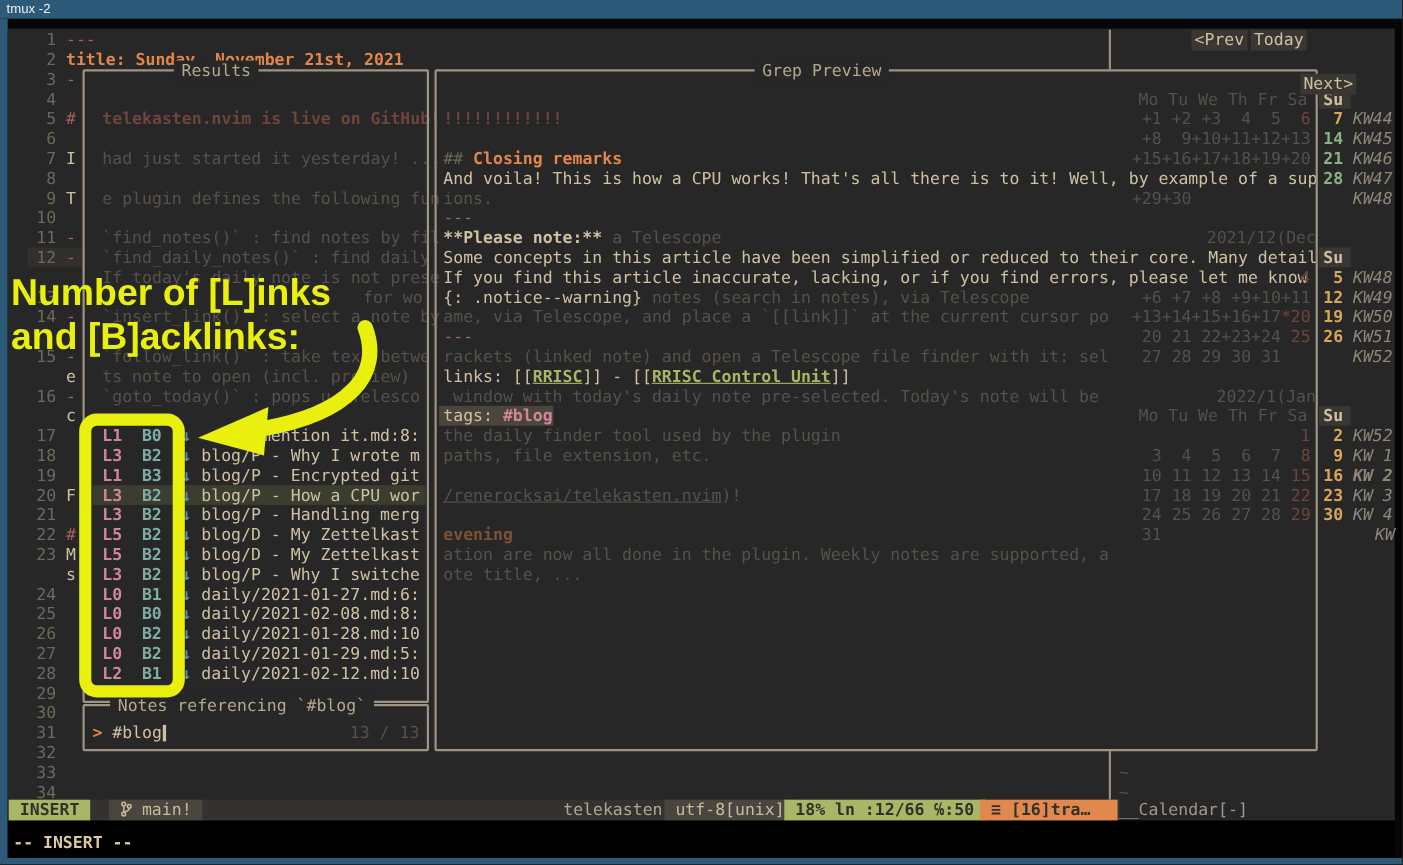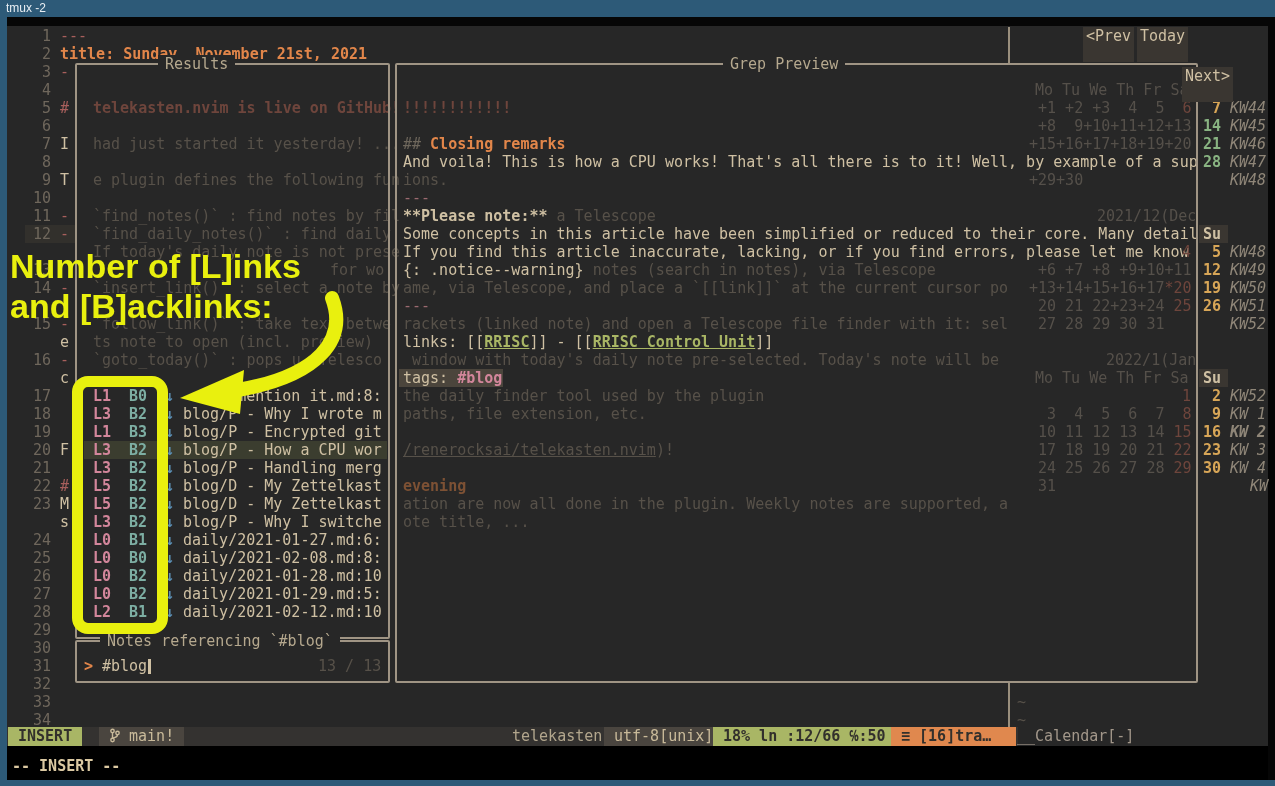--- a/index.html
+++ b/index.html
@@ -31,21 +31,21 @@
   .kw{color:#8f8678;font-style:italic}
   .cdim{color:#55504a}.csat{color:#6e453c}
   .corange{color:#d8a657;font-weight:bold}
   .cteal{color:#89b482;font-weight:bold}
   .su{color:#cfc0a3;font-weight:bold}
   
   .float{position:absolute;border:2px solid #9f9484;border-radius:2px;background:transparent;}
   .ftitle{position:absolute;font:15px "DejaVu Sans Mono",monospace;color:#b5a88e;background:#272727;
           padding:0 7px;white-space:pre;}
   
-  .navbtn{position:absolute;width:51px;height:35px;background:#3a3631;color:#cfc0a3;
+  .navbtn{position:absolute;width:51px;height:19px;background:#3a3631;color:#cfc0a3;
           font:15px "DejaVu Sans Mono",monospace;text-align:center;line-height:18px;white-space:pre;}
   
   .statusline{position:absolute;left:7px;top:727px;width:1011px;height:19px;background:#343230;}
   .seg{position:absolute;top:0;height:19px;line-height:19px;font:15px "DejaVu Sans Mono",monospace;white-space:pre;padding:0 10px;}
   .seg-mode{left:1px;background:#a9b665;color:#32302c;font-weight:bold;}
   .seg-branch{left:92px;background:#4a453f;color:#c9ba9a;}
   .seg-file{left:165px;color:#7dae9d;padding:0;}
   .seg-plugin{left:505px;color:#b2a68d;padding:0;}
   .seg-enc{left:597px;background:#4a453f;color:#c9ba9a;}
   .seg-pos{left:706px;background:#a9b665;color:#32302c;font-weight:bold;}
@@ -270,21 +270,21 @@
 <span class="ftitle" style="left:158px;top:55px;">Results</span>
 
 <div class="float" style="left:75px;top:640px;width:311px;height:39px;"></div>
 <span class="ftitle" style="left:100px;top:632px;">Notes referencing `#blog`</span>
 <span class="gs orangeb" style="left:84px;top:657px;">&gt;</span>
 <span class="gs tan" style="left:102px;top:657px;">#blog</span>
 <div style="position:absolute;left:148px;top:659px;width:3px;height:15px;background:#cfc0a3;"></div>
 <span class="gs dim" style="left:318px;top:657px;">13 / 13</span>
 
 <div class="float" style="left:395px;top:63px;width:799px;height:616px;"></div>
-<span class="ftitle" style="left:686px;top:55px;margin-left:37px;">Grep Preview</span>
+<span class="ftitle" style="left:686px;top:55px;">Grep Preview</span>
 
 <div class="navbtn" style="left:1083px;top:27px;">&lt;Prev</div>
 <div class="navbtn" style="left:1137px;top:27px;">Today</div>
 <div class="navbtn" style="left:1182px;top:27px;margin-top:40px;">Next&gt;</div>
 
 <div class="statusline">
   <span class="seg seg-mode">INSERT</span>
   <span class="seg seg-branch"><svg width="11" height="15" viewBox="0 0 11 15" style="vertical-align:-2px">
         <g stroke="#c9ba9a" fill="none" stroke-width="1.4">
           <circle cx="3.5" cy="3" r="1.7"></circle>

